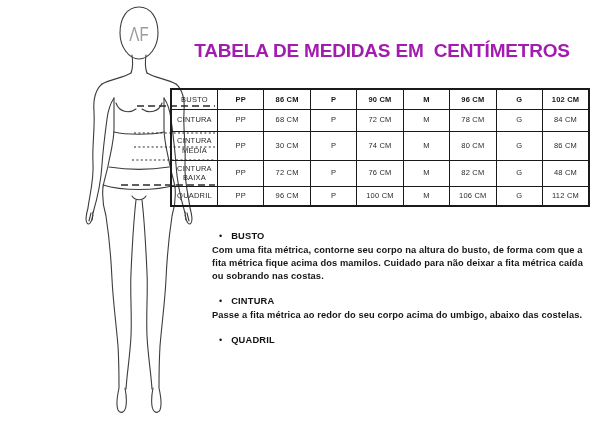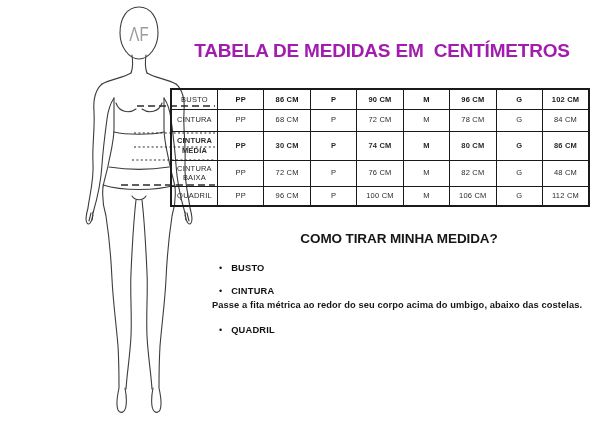--- a/index.html
+++ b/index.html
@@ -22,21 +22,21 @@
     border-collapse:collapse; table-layout:fixed;
     border:2px solid #1a1a1a;
     font-size:7.5px; color:#2a2a2a;
   }
   table.size-table td {
     border:1px solid #1a1a1a; text-align:center; vertical-align:middle;
     padding:1px; line-height:1.25; letter-spacing:0.2px;
   }
   table.size-table tr:nth-child(1) { height:20px; }
   table.size-table tr:nth-child(2) { height:22px; }
-  table.size-table tr:nth-child(3) { height:29px;font-weight:bold; }
+  table.size-table tr:nth-child(3) { height:29px; }
   table.size-table tr:nth-child(4) { height:26px; }
   table.size-table tr:nth-child(5) { height:20px; }
   table.size-table tr:nth-child(1) td.v { font-weight:bold; color:#161616; }
 
   .instructions { position:absolute; left:212px; top:231px; width:374px; }
   .instructions h2 {
     font-size:13.5px; font-weight:bold; text-align:center;
     letter-spacing:-0.1px; color:#161616; margin-bottom:17px;
   }
   .instr-item { margin-bottom:13px; }
@@ -161,27 +161,27 @@
         <td>100 CM</td>
         <td>M</td>
         <td>106 CM</td>
         <td>G</td>
         <td>112 CM</td>
       </tr>
     </tbody>
   </table>
 
   <div class="instructions">
-    <h2>COMO TIRAR MINHA MEDIDA?</h2>
 
     <div class="instr-item">
       <div class="bullet-line">
         <span class="dot">•</span>
         <span class="bl">BUSTO</span>
       </div>
+      <p>Com uma fita métrica, contorne seu corpo na altura do busto, de forma com que a fita métrica fique acima dos mamilos. Cuidado para não deixar a fita métrica caída ou sobrando nas costas.</p>
     </div>
 
     <div class="instr-item">
       <div class="bullet-line">
         <span class="dot">•</span>
         <span class="bl">CINTURA</span>
       </div>
       <p>Passe a fita métrica ao redor do seu corpo acima do umbigo, abaixo das costelas.</p>
     </div>
 

